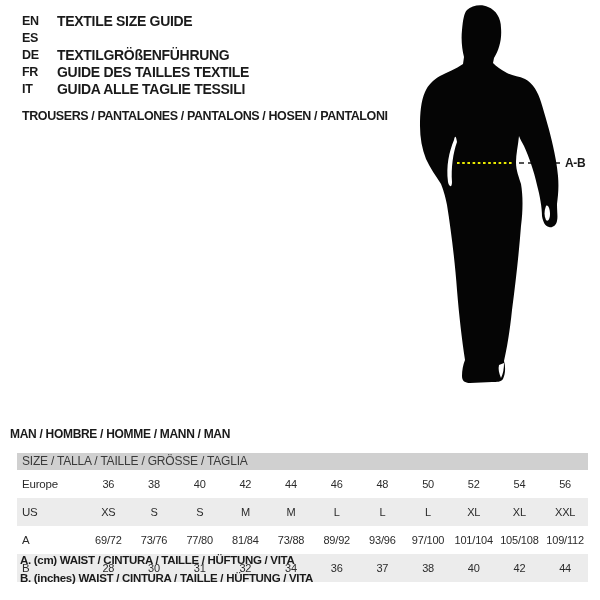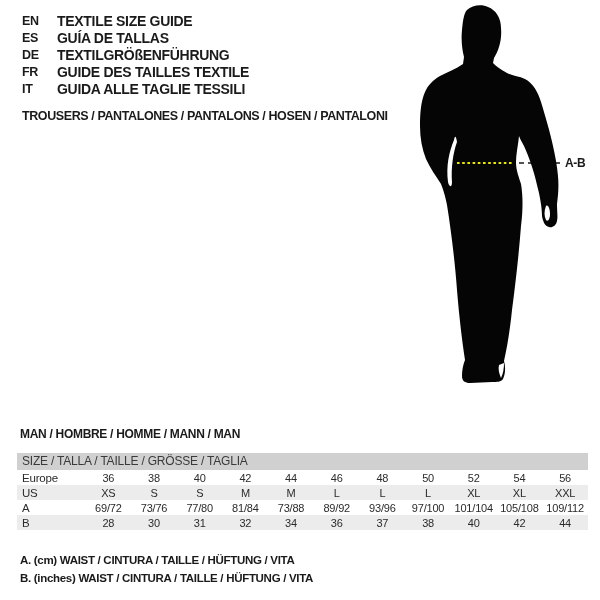--- a/index.html
+++ b/index.html
@@ -13,33 +13,33 @@
   .lang-code{width:35px;font-size:12.5px;font-weight:bold;letter-spacing:-0.3px;}
   .lang-label{font-size:14px;font-weight:bold;letter-spacing:-0.3px;white-space:nowrap;}
   .product-heading{
     position:absolute;left:22px;top:109px;font-size:12.5px;font-weight:bold;
     letter-spacing:-0.4px;white-space:nowrap;
   }
   
   .figure-svg{position:absolute;left:405px;top:0;width:195px;height:400px;}
   
   .man-heading{
-    position:absolute;left:20px;top:427px;font-size:12px;font-weight:bold;
+    position:absolute;left:10px;top:427px;font-size:12px;font-weight:bold;
     letter-spacing:-0.3px;white-space:nowrap;
   }
   .size-table-wrap{position:absolute;left:17px;top:453px;width:571px;}
   .table-header{
     background:#d0d0d0;height:17px;line-height:17px;padding-left:5px;
     font-size:12px;color:#3a3a3a;letter-spacing:-0.2px;white-space:nowrap;
   }
   table.size-table{
     width:100%;border-collapse:collapse;table-layout:fixed;
   }
   table.size-table td{
-    height:15px;padding:0;font-size:11px;color:#2b2b2b;text-align:center;
+    height:28px;padding:0;font-size:11px;color:#2b2b2b;text-align:center;
     letter-spacing:-0.2px;white-space:nowrap;overflow:hidden;vertical-align:middle;
   }
   table.size-table td.row-label{text-align:left;padding-left:5px;font-size:11.5px;}
   table.size-table tr:nth-child(even){background:#ececec;}
   
   .footnotes{position:absolute;left:20px;top:552px;}
   .footnote{
     height:17.5px;line-height:17.5px;font-size:11.5px;font-weight:bold;
     letter-spacing:-0.3px;white-space:nowrap;
   }
@@ -49,21 +49,20 @@
 
 <div id="stage">
 
   <div class="lang-block">
       <div class="lang-row">
         <span class="lang-code">EN</span>
         <span class="lang-label">TEXTILE SIZE GUIDE</span>
       </div>
       <div class="lang-row">
         <span class="lang-code">ES</span>
-        <span class="lang-label">GUÍA DE TALLAS</span>
       </div>
       <div class="lang-row">
         <span class="lang-code">DE</span>
         <span class="lang-label">TEXTILGRÖßENFÜHRUNG</span>
       </div>
       <div class="lang-row">
         <span class="lang-code">FR</span>
         <span class="lang-label">GUIDE DES TAILLES TEXTILE</span>
       </div>
       <div class="lang-row">

